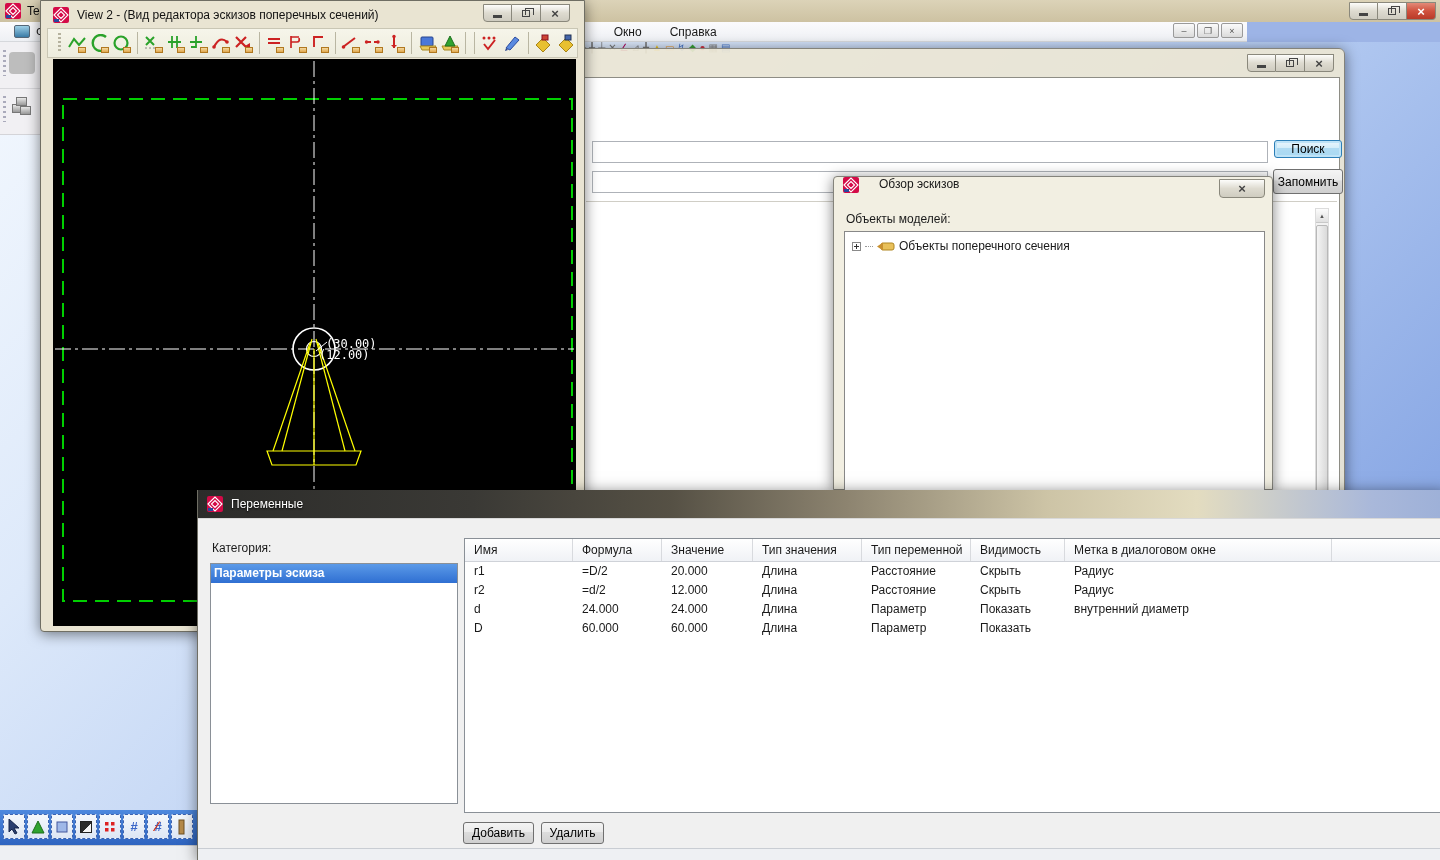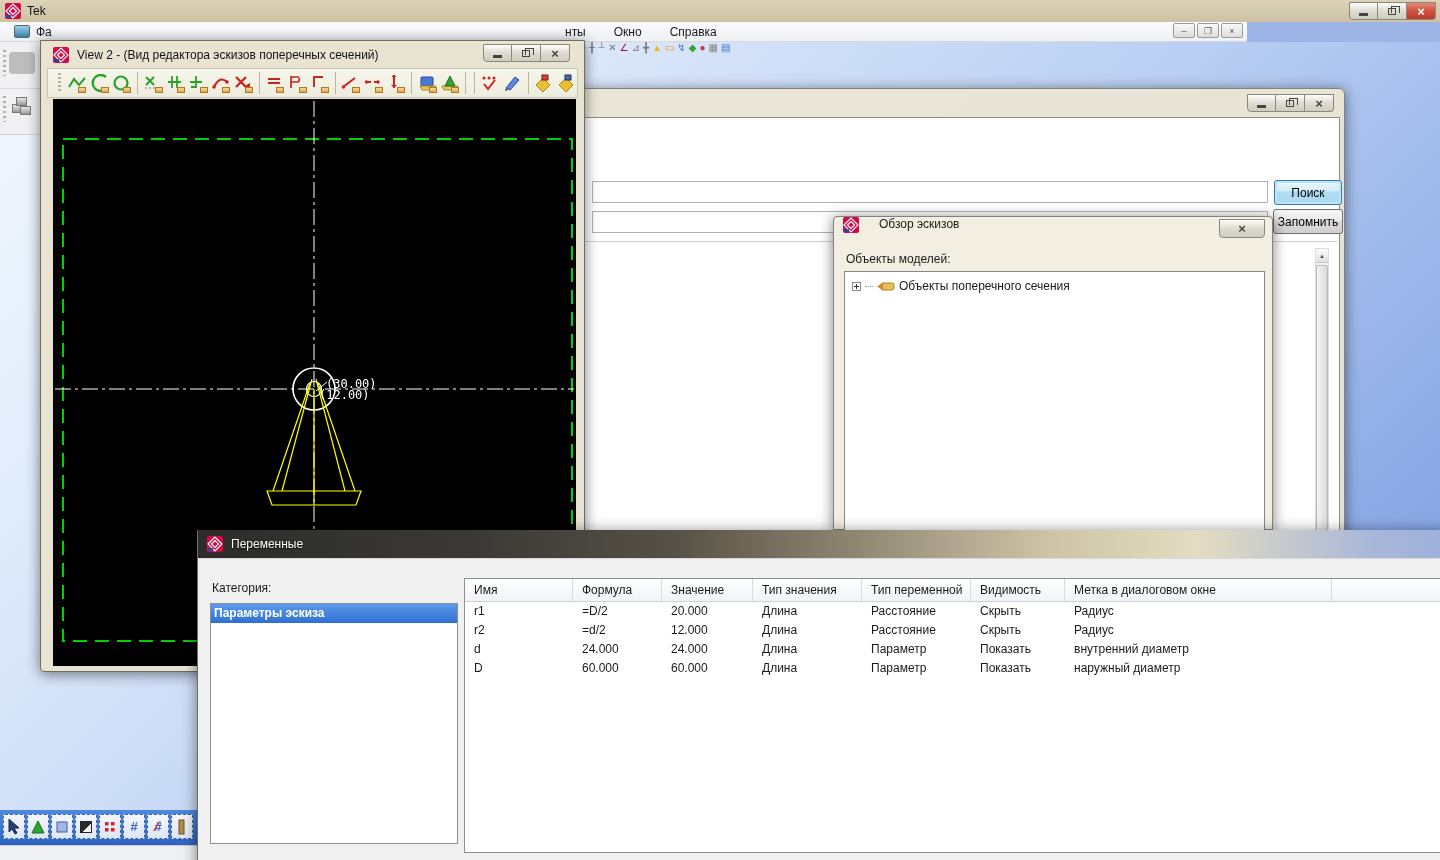--- a/index.html
+++ b/index.html
@@ -19,21 +19,21 @@
   .glyph-min { display:block; width:9px; height:3px; background:currentColor; margin-top:7px; }
   .glyph-restore { display:block; width:8px; height:7px; border:1px solid currentColor; position:relative; }
   .glyph-restore:before { content:""; position:absolute; left:2px; top:-3px; width:7px; height:6px; border:1px solid currentColor; border-bottom:none; }
   .glyph-close { font-size:13px; font-weight:bold; }
   .std-btn { background:linear-gradient(#f4f4f4,#ebebeb 45%,#dcdcdc 46%,#cfcfcf); border:1px solid #707070;
              border-radius:3px; font-family:"Liberation Sans",sans-serif; font-size:12px; color:#000;
              display:flex; align-items:center; justify-content:center; }
   .default-btn { background:linear-gradient(#ecf6fd,#d3edfa 45%,#b0dbf3 46%,#a9d9f2); border:1px solid #2c7fb8;
              box-shadow:0 0 0 2px #bfe3f7 inset; border-radius:3px; font-size:12px; color:#000;
              display:flex; align-items:center; justify-content:center; }
-  .window { position:absolute; box-shadow:0 2px 14px rgba(0,0,0,.5);margin-top:40px; }
+  .window { position:absolute; box-shadow:0 2px 14px rgba(0,0,0,.5); }
 
   
   #main-window { position:absolute; inset:0; }
   .mw-titlebar { position:absolute; left:0; top:0; width:1440px; height:22px;
       background:linear-gradient(#dcd3b8,#cdc2a2); display:flex; align-items:center; padding-left:5px; gap:6px; }
   .mw-title { font-size:12px; color:#111; }
   .mw-caps { position:absolute; right:4px; top:2px; }
   .mw-menubar { position:absolute; left:0; top:22px; width:1247px; height:20px;
       background:linear-gradient(#fbfbfd,#eef0f4); border-bottom:1px solid #d6d8dc; display:flex; align-items:center; }
   .mdi-icon { width:16px; height:13px; margin-left:14px; background:linear-gradient(#9fd0e8,#3a7ba6); border:1px solid #567; border-radius:2px; }
@@ -62,21 +62,21 @@
       display:flex; align-items:center; justify-content:center; overflow:hidden; }
   .statusbar { position:absolute; left:0; top:845px; width:1440px; height:15px; background:#eef0f3; border-top:1px solid #c9cdd3; z-index:4; }
 
   
   #catalog-window { left:578px; top:48px; width:767px; height:797px; z-index:10;
       background:rgba(236,230,212,0.92); border:1px solid #84837b; border-radius:6px 6px 0 0; }
   .cat-titlebar { position:absolute; left:0; top:0; right:0; height:28px; }
   .cat-caps { position:absolute; right:10px; top:5px; }
   .cat-client { position:absolute; left:4px; right:4px; top:28px; bottom:4px; background:#fff; border:1px solid #8e8d85; }
   .cat-search-input { position:absolute; left:8px; top:63px; width:676px; height:22px; border:1px solid #aeb2b8; background:#fff; padding:0 4px; font-size:12px; }
-  .cat-search-btn { position:absolute; left:690px; top:62px; width:68px; height:25px; }
+  .cat-search-btn { position:absolute; left:690px; top:62px; width:68px; height:18px; }
   .cat-combo { position:absolute; left:8px; top:93px; width:676px; height:22px; border:1px solid #aeb2b8; background:#fff; }
   .cat-combo-arrow { position:absolute; right:2px; top:2px; width:16px; height:16px; display:flex; align-items:center; justify-content:center; font-size:8px; color:#444; }
   .cat-remember-btn { position:absolute; left:689px; top:91px; width:70px; height:25px; }
   .cat-divider { position:absolute; left:2px; right:2px; top:123px; height:1px; background:#d0cec6; }
   .cat-list { position:absolute; left:2px; right:2px; top:126px; bottom:2px; background:#fff; }
   .cat-scrollbar { position:absolute; right:10px; top:130px; width:14px; bottom:6px; background:#f2f2f2; border:1px solid #dcdcdc; }
   .sb-up { position:absolute; left:0; top:0; width:12px; height:14px; background:linear-gradient(#fcfcfc,#e0e0e0); border-bottom:1px solid #c8c8c8;
       display:flex; align-items:center; justify-content:center; font-size:6px; color:#555; }
   .sb-thumb { position:absolute; left:0; top:16px; width:12px; height:285px; background:linear-gradient(90deg,#f4f4f4,#dadada); border:1px solid #b8b8b8; border-radius:2px; }
 
@@ -551,21 +551,20 @@
         <span class="vt-c">внутренний диаметр</span>
         <span class="vt-c"></span>
       </div>
       <div class="vt-row">
         <span class="vt-c">D</span>
         <span class="vt-c">60.000</span>
         <span class="vt-c">60.000</span>
         <span class="vt-c">Длина</span>
         <span class="vt-c">Параметр</span>
         <span class="vt-c">Показать</span>
-        <span class="vt-c">наружный диаметр</span>
         <span class="vt-c"></span>
       </div>
     </div>
 
     <button class="var-add-btn std-btn">Добавить</button>
     <button class="var-del-btn std-btn">Удалить</button>
     <div class="var-bottom-divider"></div>
     <div class="var-bottom-strip"></div>
   </div>
 </div>

